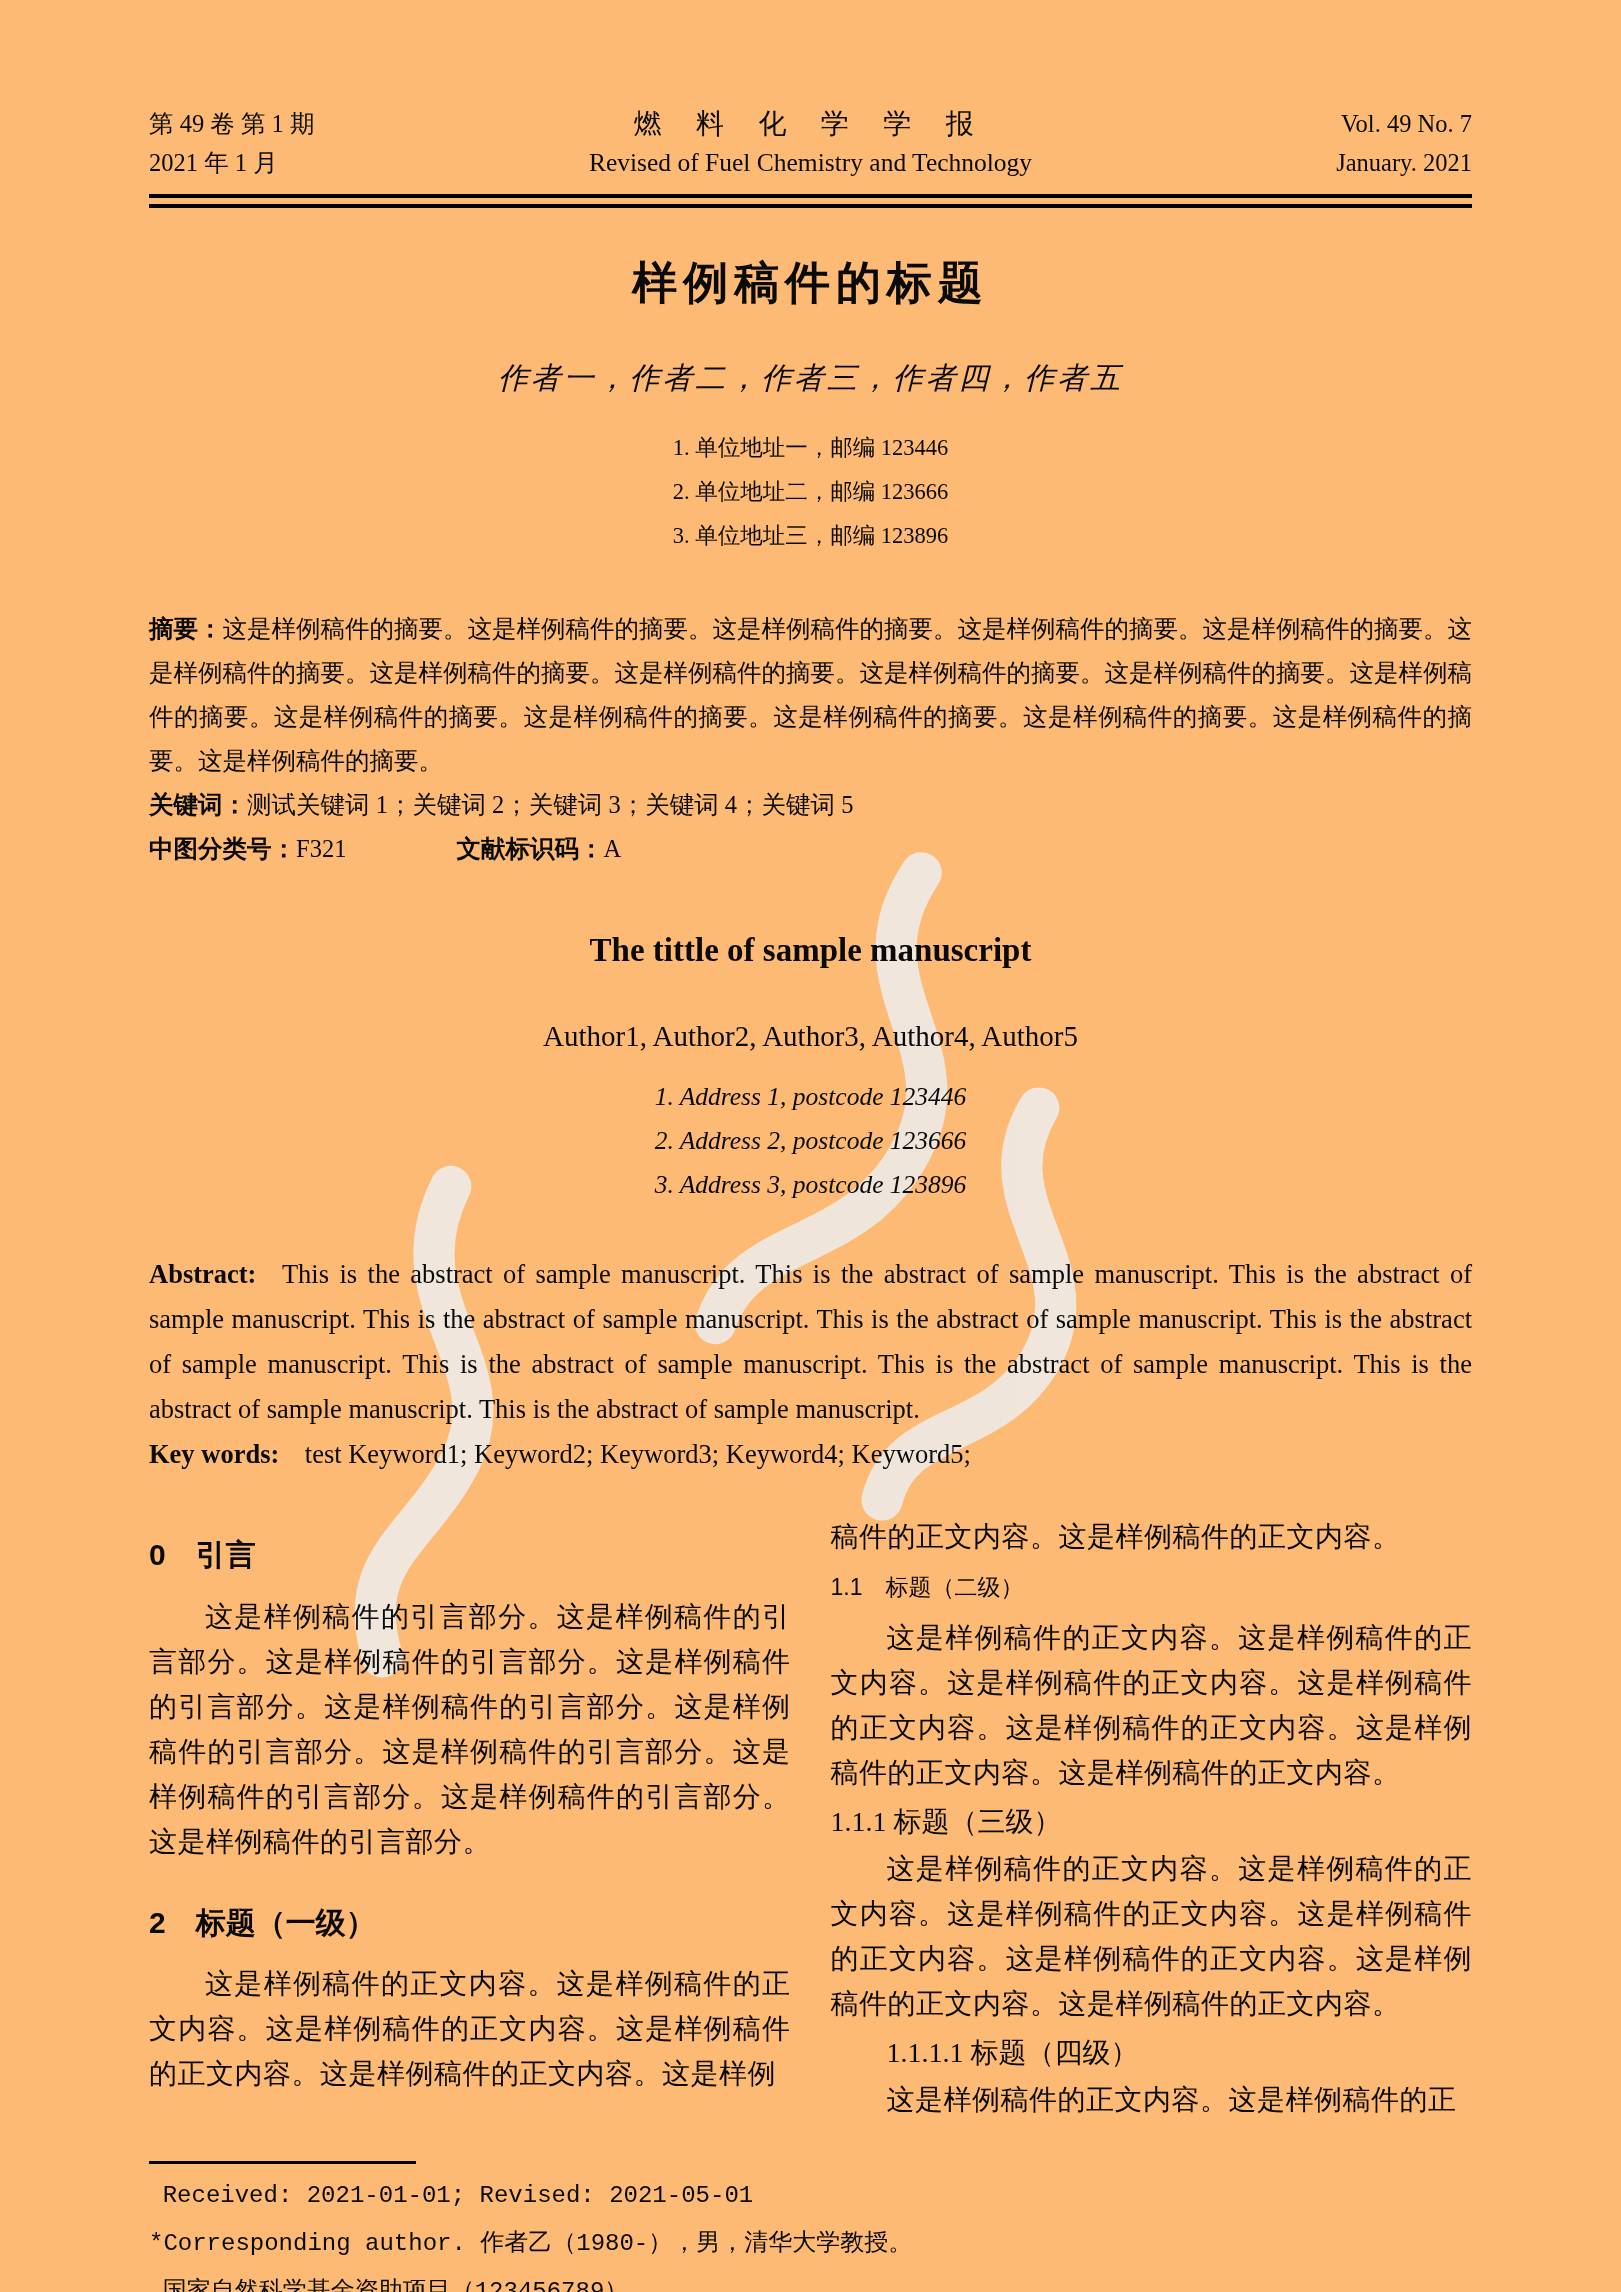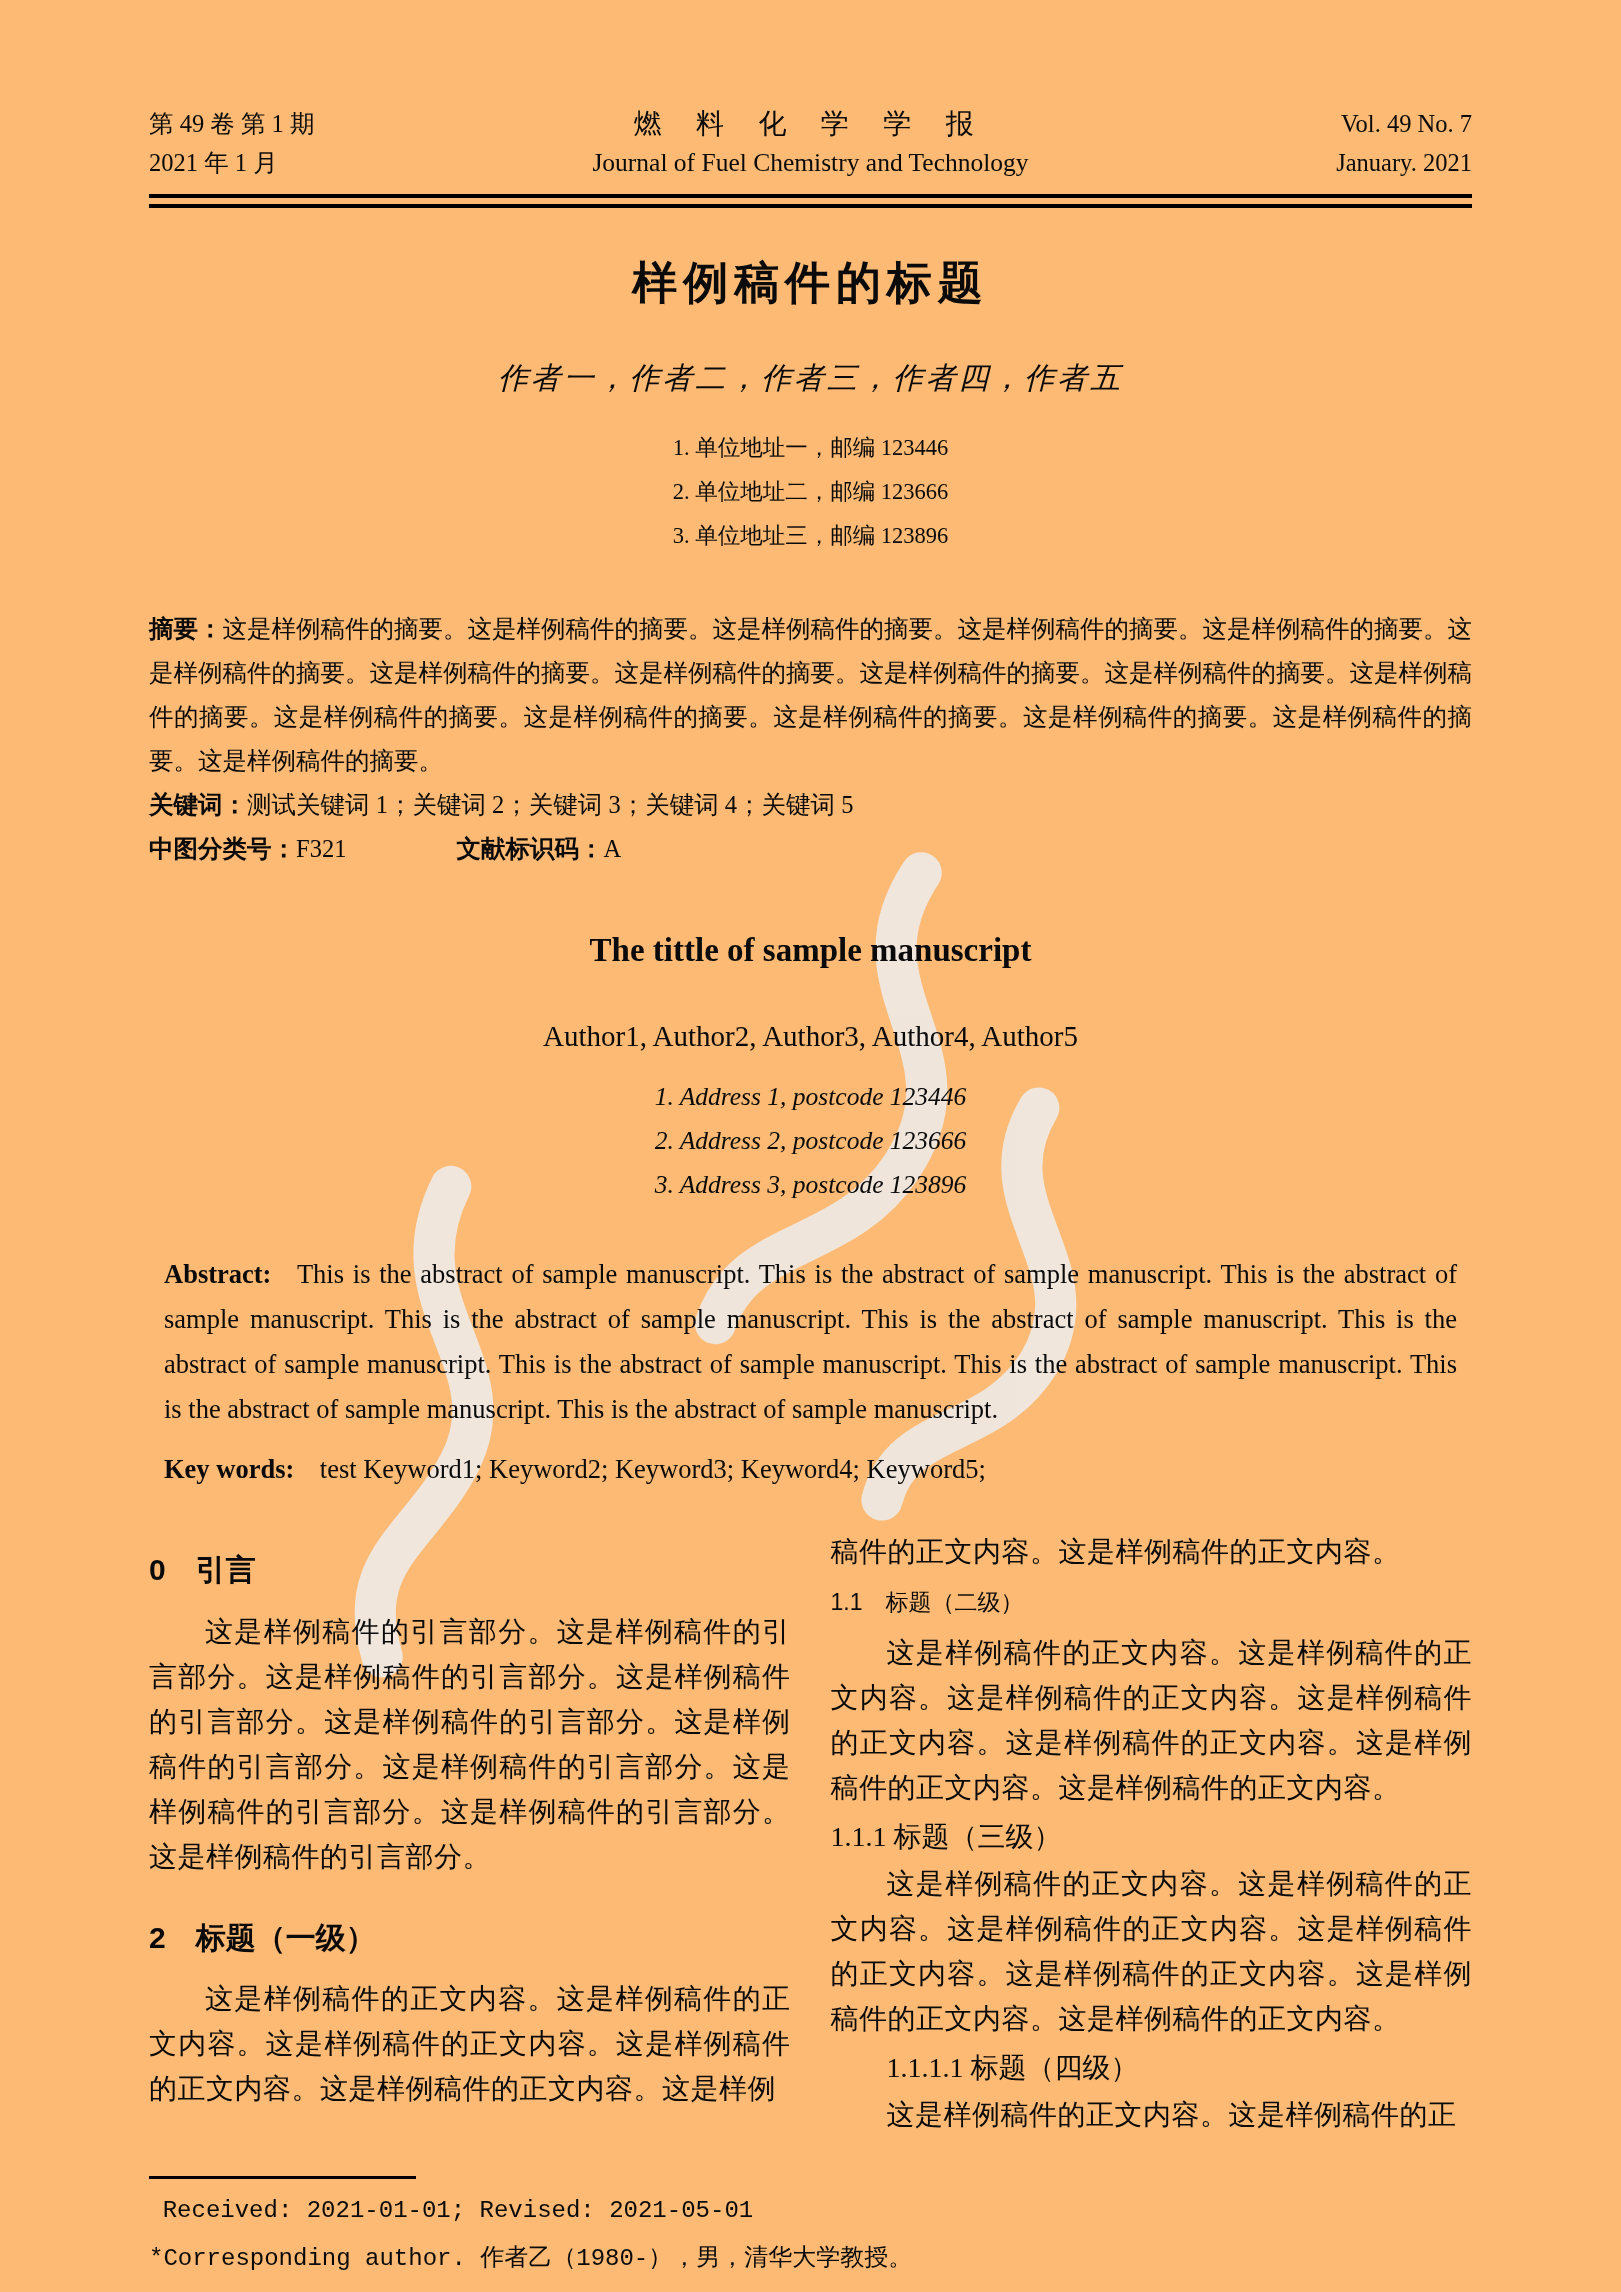--- a/index.html
+++ b/index.html
@@ -45,21 +45,21 @@
   }
   .clc-line { display:flex; }
   .clc-item { margin-right:110px; }
 
   
   .title-en { margin-top:61px; text-align:center; font-weight:bold; font-size:33px; }
   .authors-en { margin-top:51px; text-align:center; font-size:29px; }
   .affils-en { margin-top:21.6px; text-align:center; font-style:italic; }
   .affils-en div { font-size:25.5px; line-height:44px; }
   .abstract-en { margin-top:45px; }
-  .meta-p-en { font-size:26.5px; line-height:45px; text-align:justify; margin:15px; }
+  .meta-p-en { font-size:26.5px; line-height:45px; text-align:justify; margin:0; }
   .meta-label-en { font-weight:bold; margin-right:25.5px; }
 
   
   .columns { margin-top:37px; display:flex; gap:40px; }
   .col { width:648px; }
   .col p { font-size:28px; line-height:45px; text-align:justify; margin:0; text-indent:2em; letter-spacing:0.5px; }
   .col p.cont { text-indent:0; }
   .h1 {
     font-family:"Liberation Sans","DejaVu Sans",sans-serif;
     font-weight:bold; font-size:30px; line-height:39px; margin:39px 0 19.6px;
@@ -96,21 +96,21 @@
 
   <div class="content">
 
     <div class="header">
       <div class="header-col left">
         <div>第 49 卷 第 1 期</div>
         <div>2021 年 1 月</div>
       </div>
       <div class="header-col center">
         <div class="journal-title-cn">燃 料 化 学 学 报</div>
-        <div class="journal-title-en">Journal of Fuel Chemistry and Technology</div>
+        <div class="journal-title-en">Revised of Fuel Chemistry and Technology</div>
       </div>
       <div class="header-col right">
         <div>Vol. 49 No. 7</div>
         <div>January. 2021</div>
       </div>
     </div>
     <div class="rule-double"></div>
 
     <div class="title-cn">样例稿件的标题</div>
     <div class="authors-cn">作者一，作者二，作者三，作者四，作者五</div>

